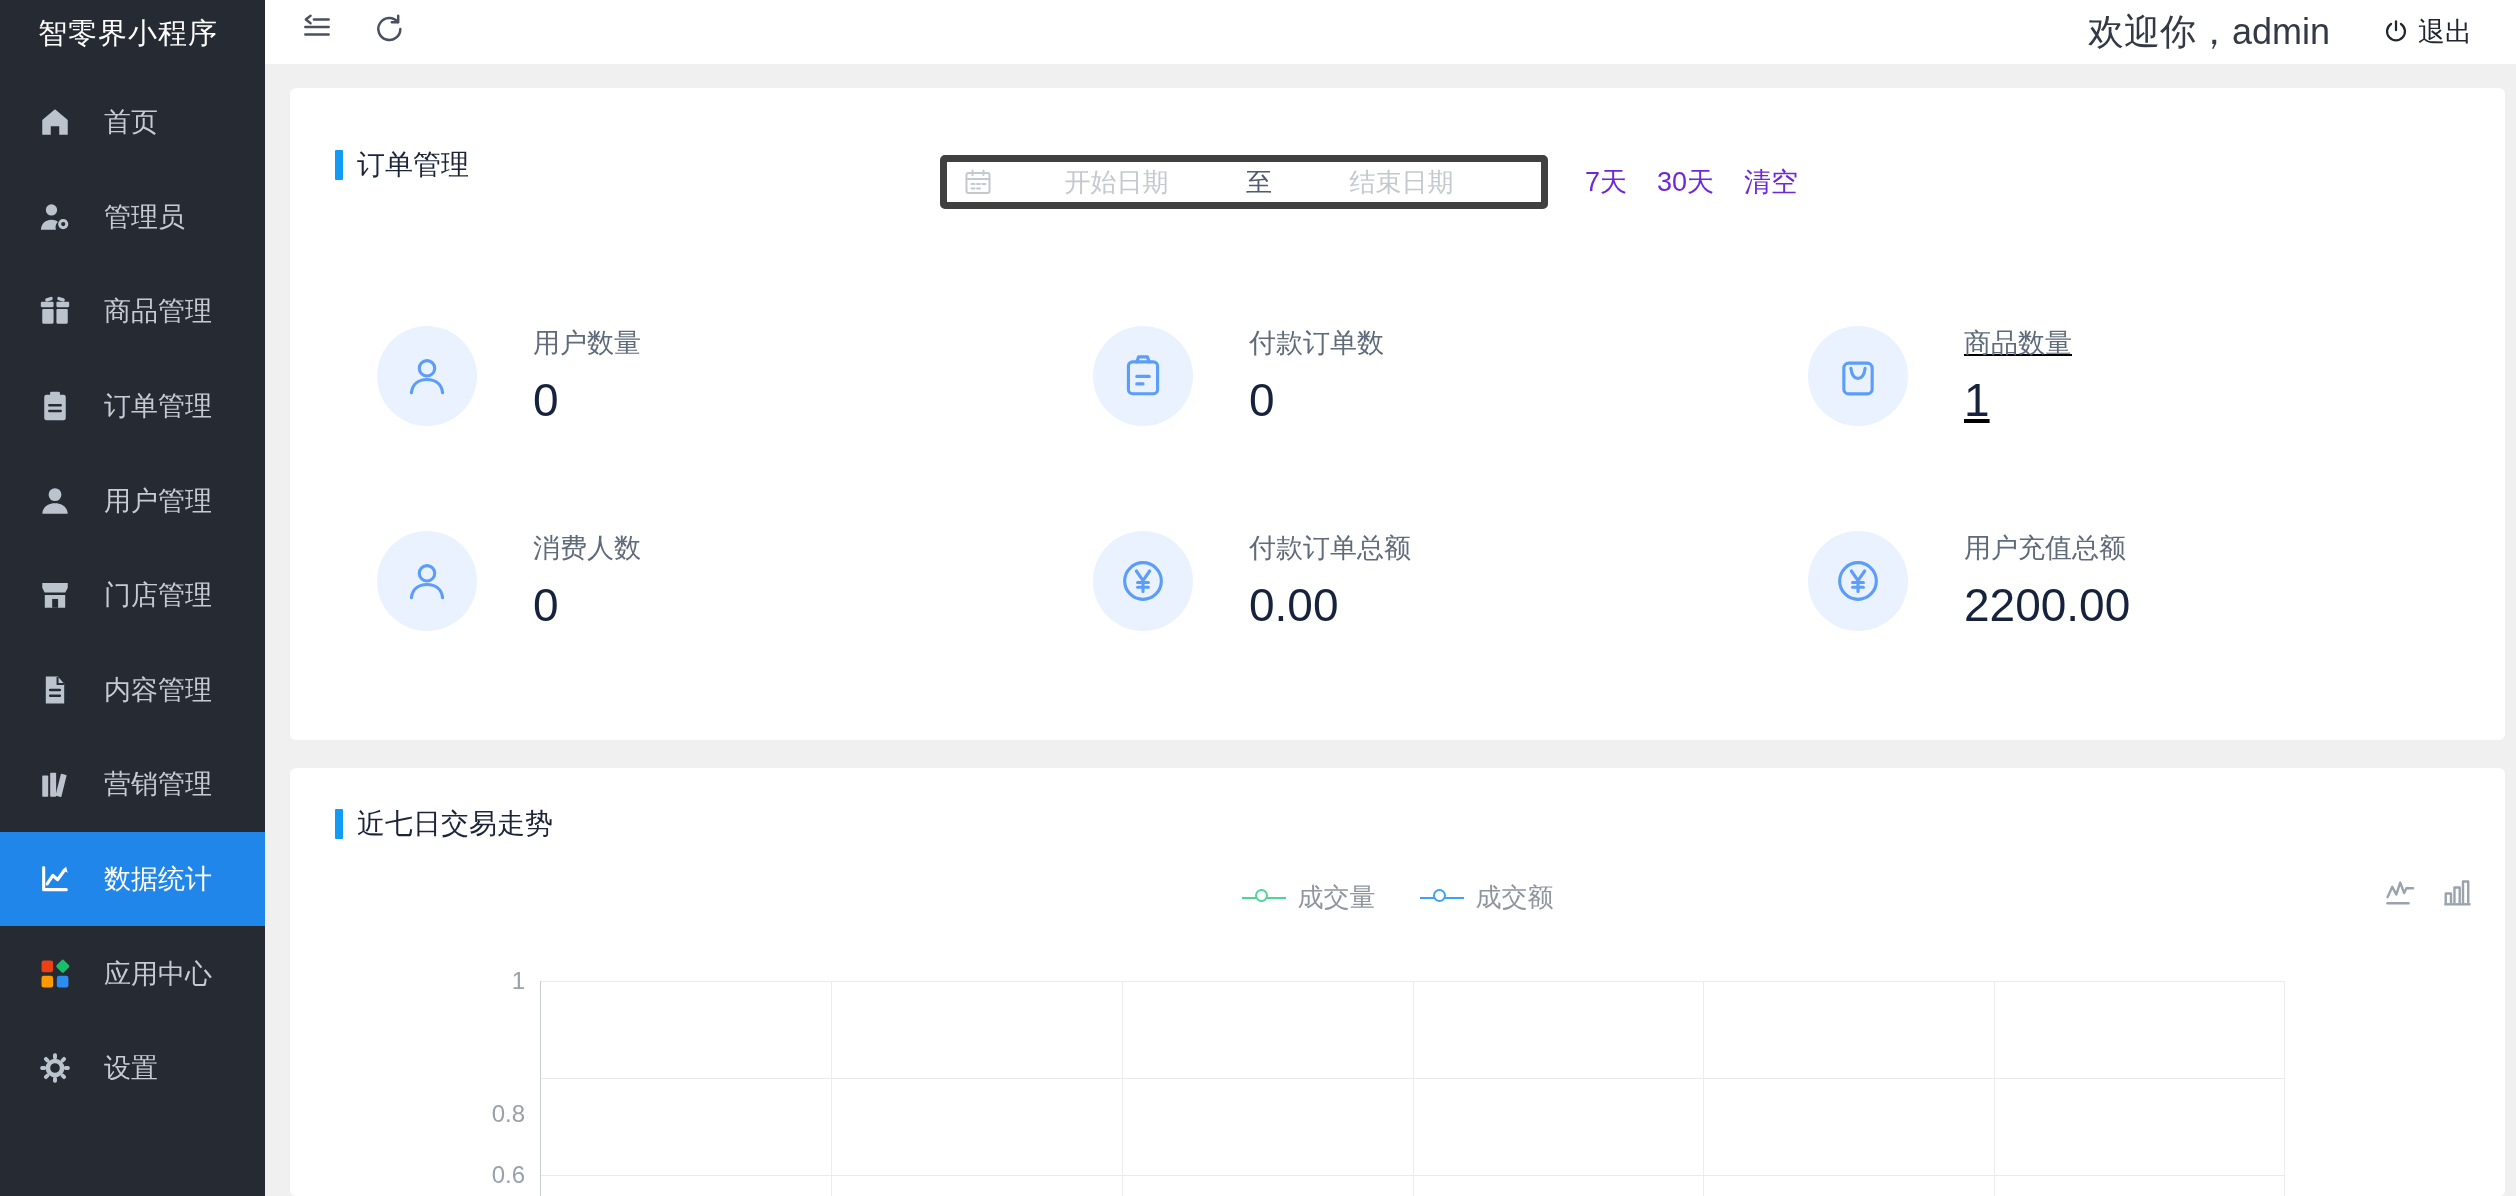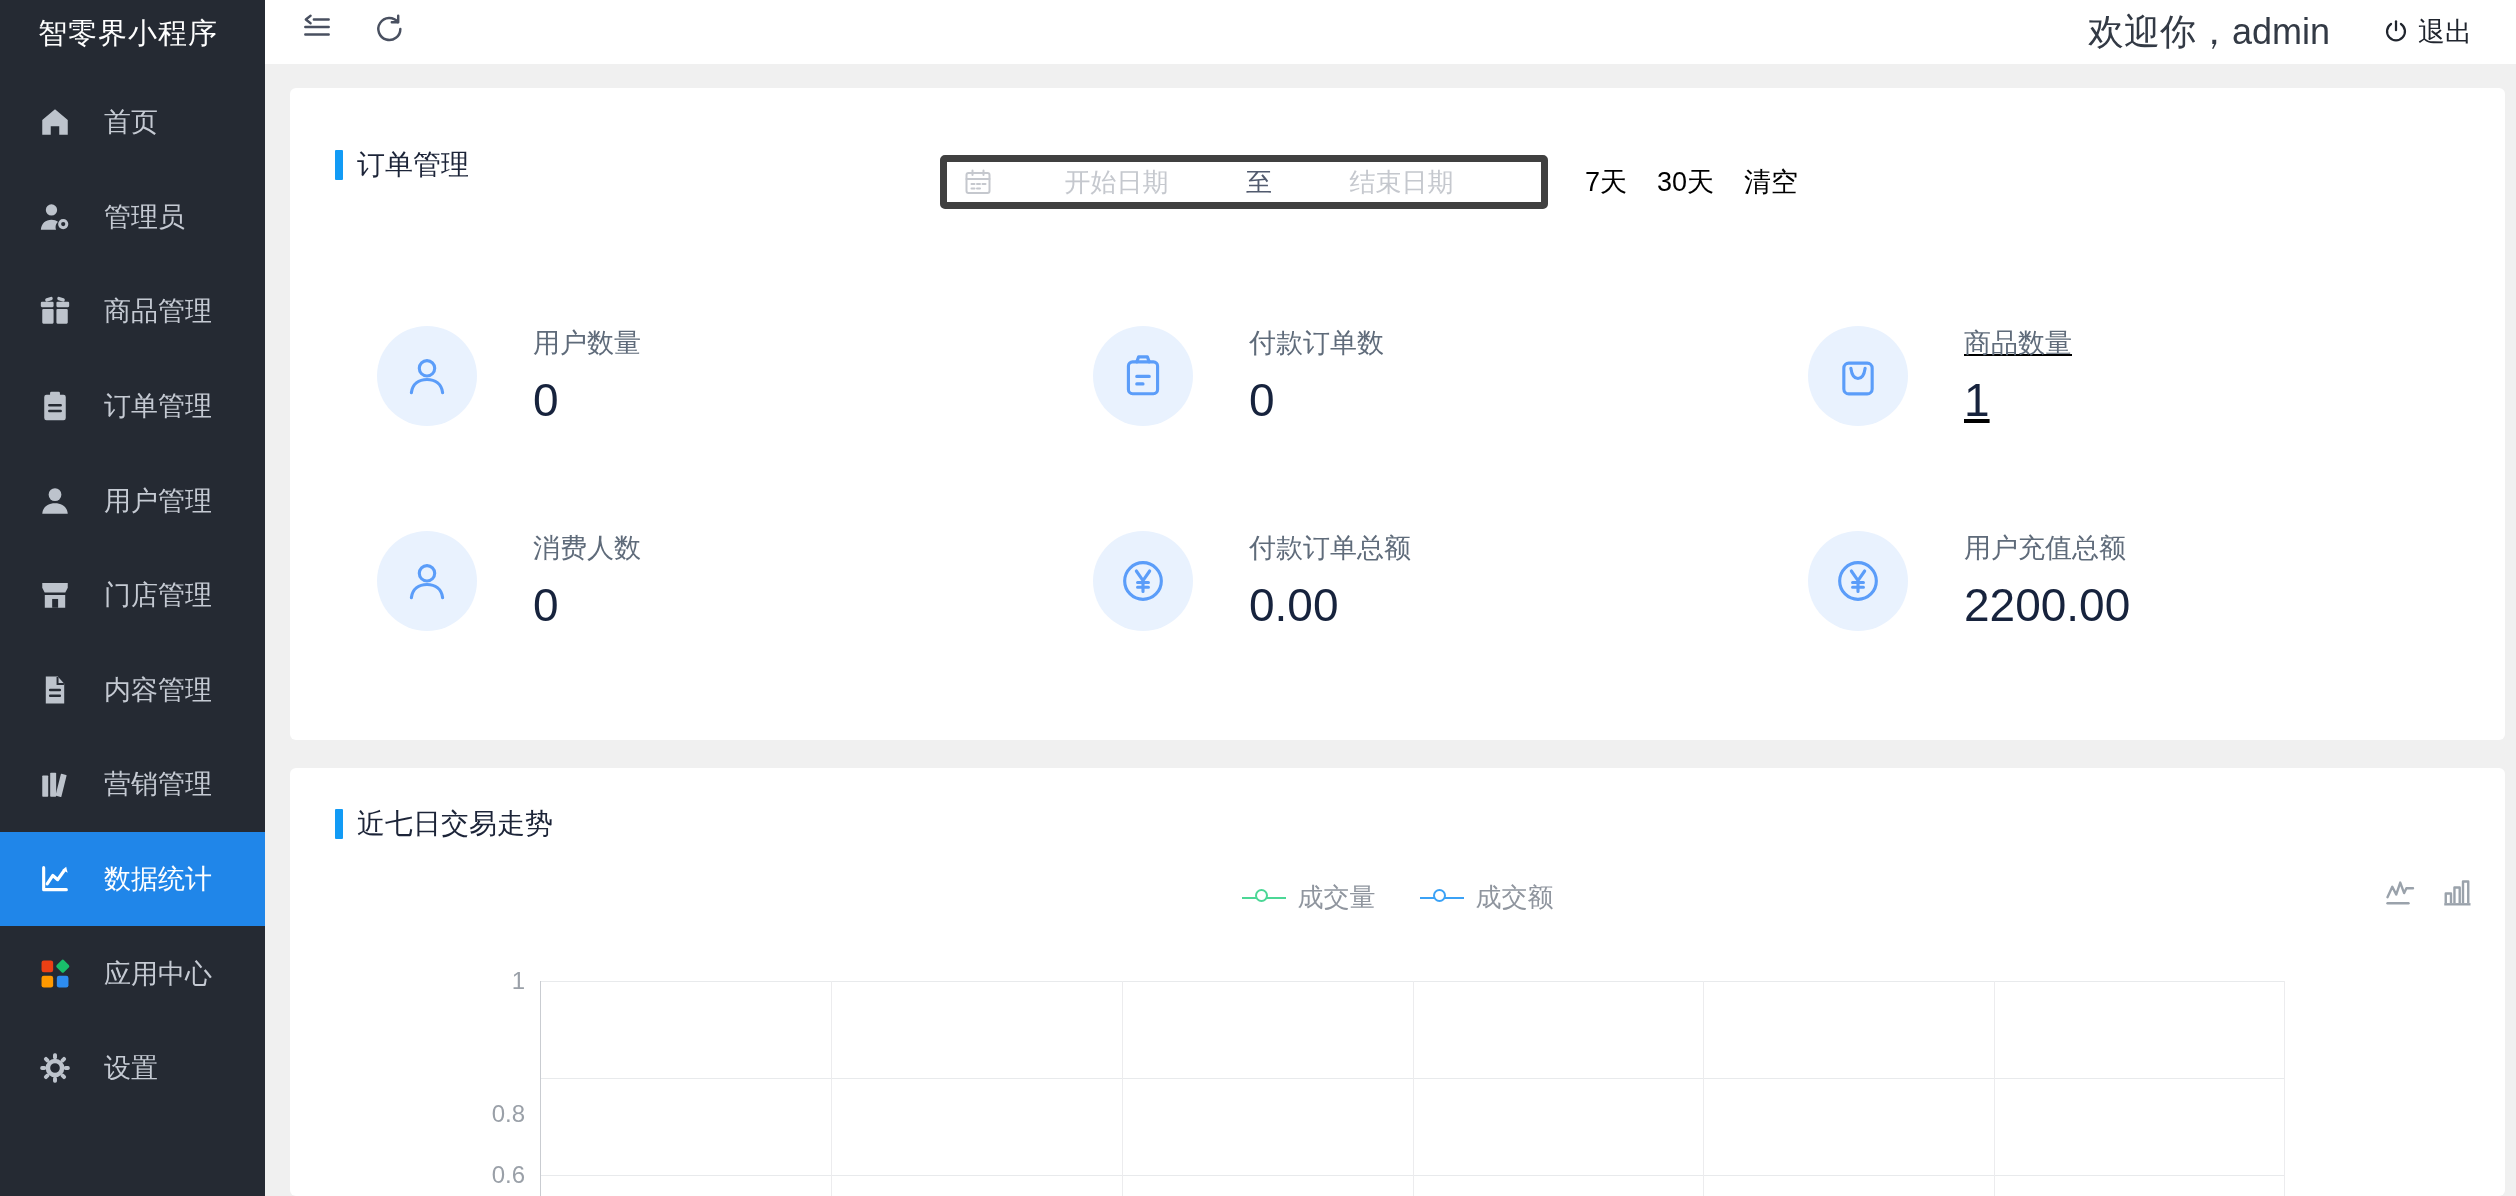--- a/index.html
+++ b/index.html
@@ -39,21 +39,21 @@
   
   .datebox { position:absolute; left:650px; top:67px; width:608px; height:54px;
     border:7px solid #404040; border-radius:5px; background:#fff;
     display:flex; align-items:center; padding:0 16px; cursor:pointer; }
   .datebox svg { width:30px; height:30px; flex:0 0 30px; color:#c5c8ce; }
   .datebox input { border:none; outline:none; flex:1; min-width:0; text-align:center;
     font-size:26px; color:#515a6e; background:transparent; font-family:inherit; }
   .datebox input::placeholder { color:#c5c8ce; }
   .date-sep { font-size:26px; color:#515a6e; padding:0 6px; }
   .quick { position:absolute; left:1295px; top:67px; height:54px; display:flex; align-items:center; gap:30px; }
-  .quick span { font-size:27px; color:#000000; cursor:pointer;text-align:right; }
+  .quick span { font-size:27px; color:#6d28d9; cursor:pointer;text-align:right; }
 
   
   .stat { position:absolute; display:flex; align-items:center; gap:56px; }
   .stat-ico { width:100px; height:100px; border-radius:50%; background:#e9f2fe;
     display:flex; align-items:center; justify-content:center; }
   .stat-ico svg { width:50px; height:50px; }
   .stat-label { font-size:27px; color:#5f6b7a; margin-bottom:12px; }
   .stat-value { font-size:46px; color:#17233d; }
 
   

